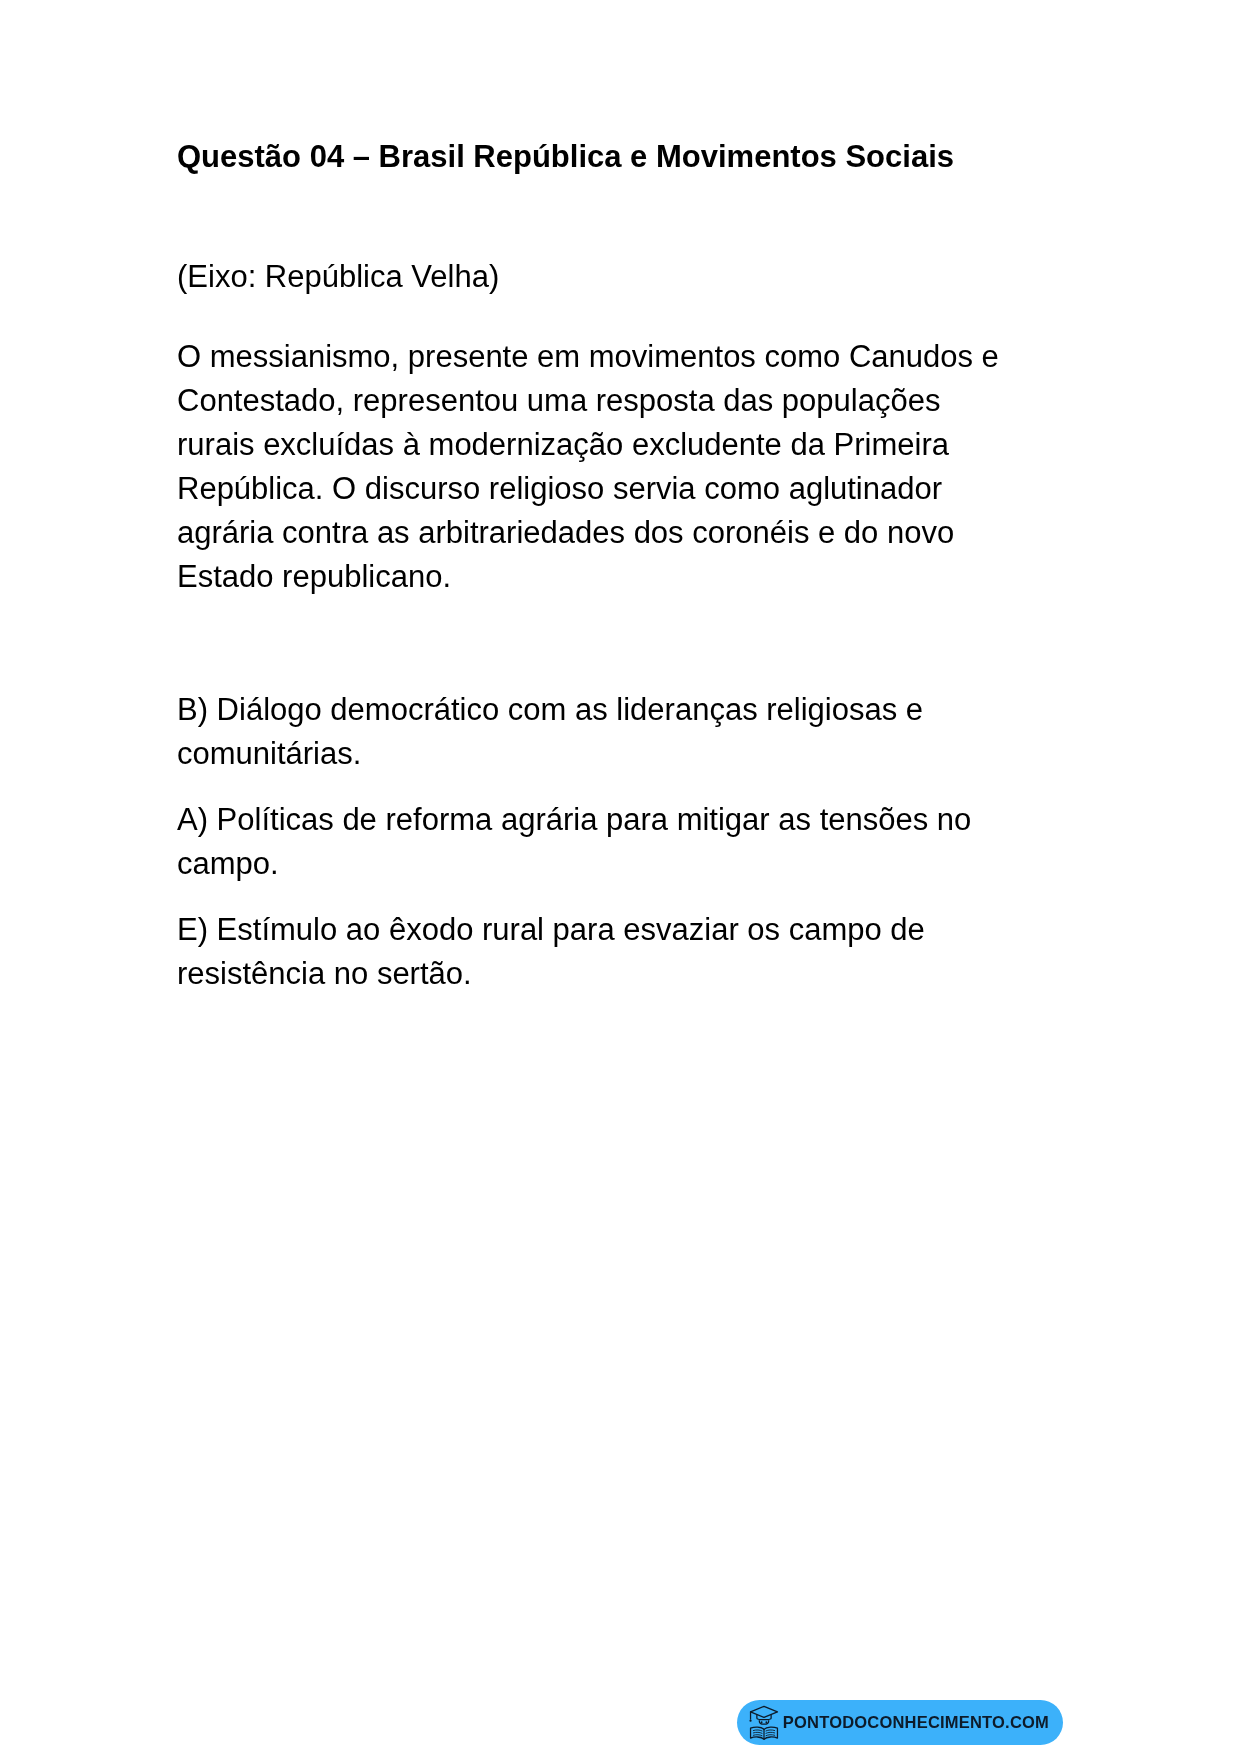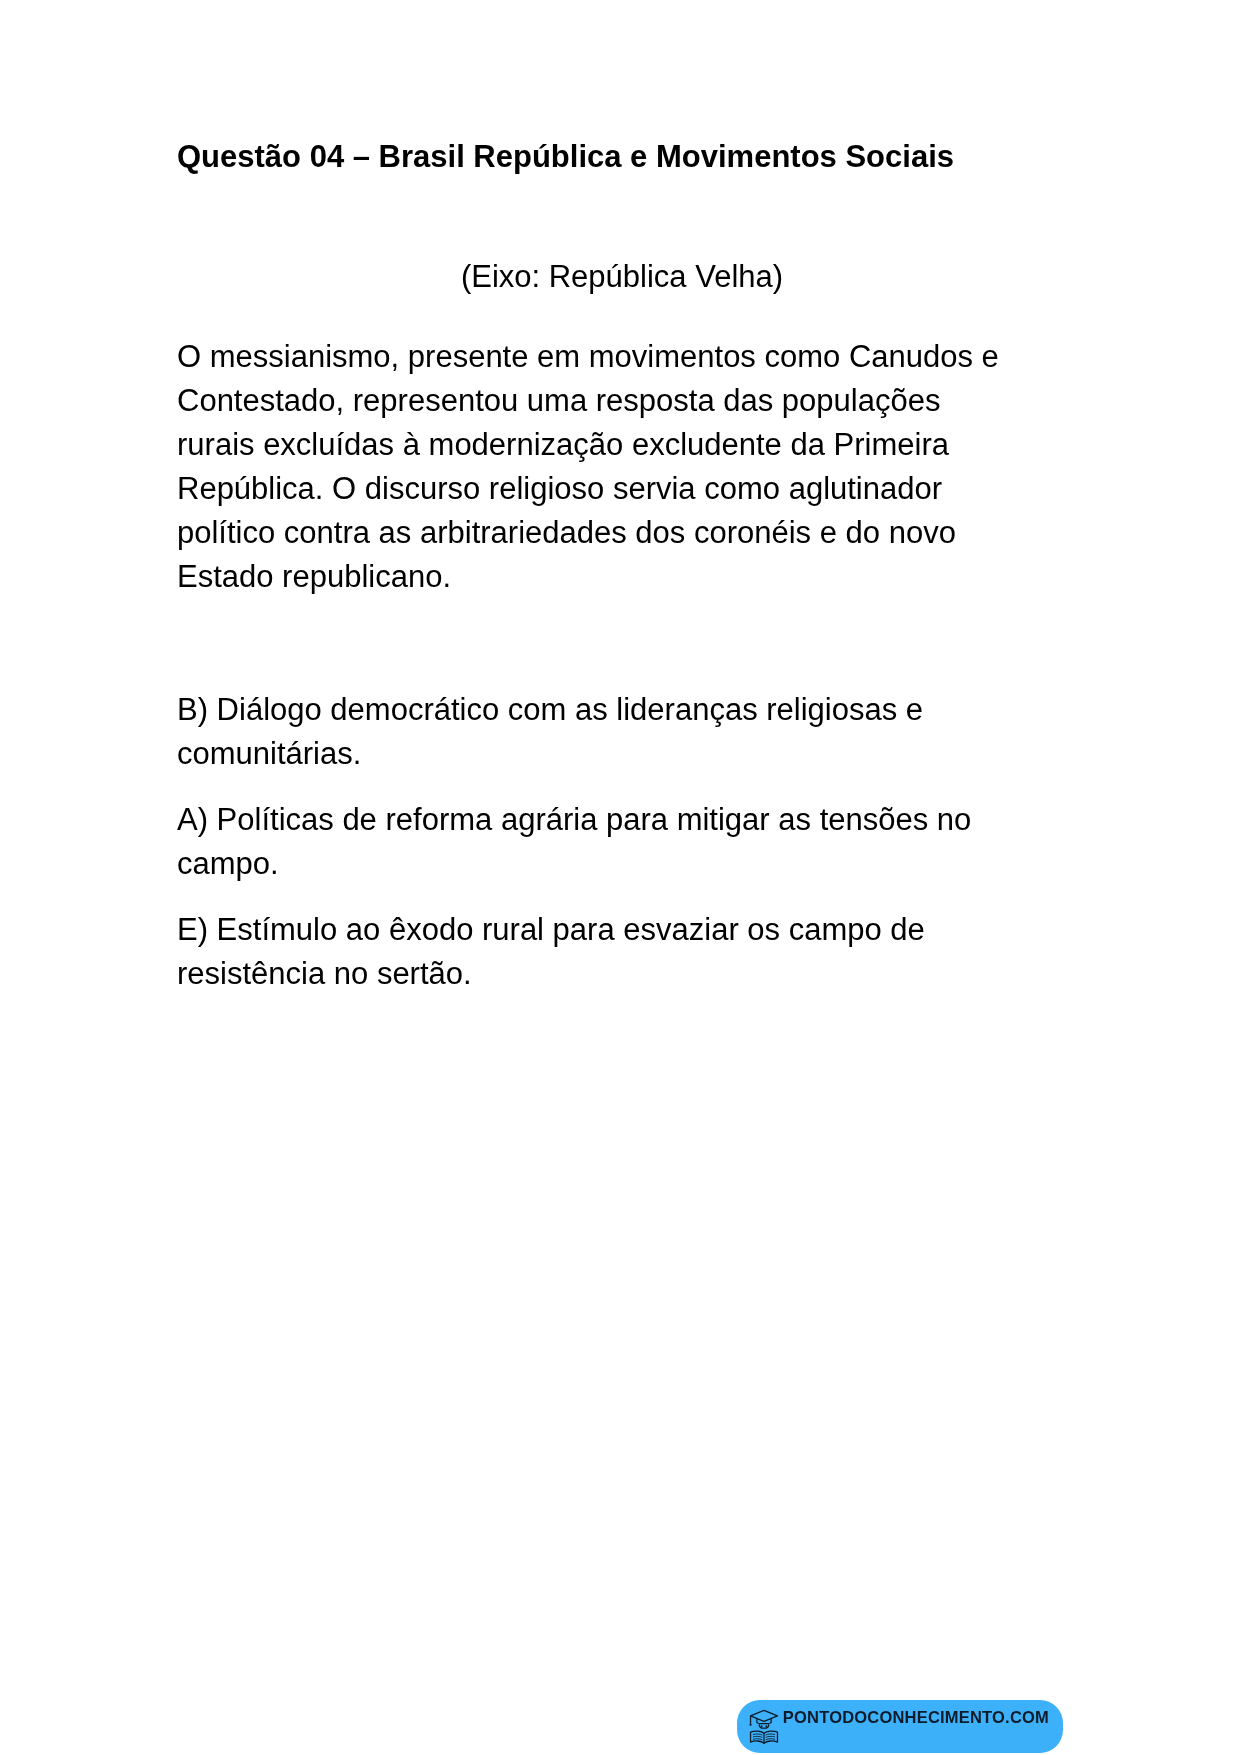--- a/index.html
+++ b/index.html
@@ -29,31 +29,32 @@
     margin: 0 0 76px 0;
     white-space: pre-line;
   }
   .para {
     font-size: 31px;
     font-weight: normal;
     line-height: 44px;
     margin: 0 0 22px 0;
     white-space: pre-line;
   }
-  .para.eixo   { margin-bottom: 36px; text-align: center; }
+  .para.eixo   { margin-bottom: 36px; }
   .para.intro  { margin-bottom: 89px; }
 
   .site-badge {
     position: absolute;
     right: 11px;
     top: 1700px;
     height: 45px;
     border-radius: 23px;
     display: flex;
-    padding: 8px 14px 0 8px;
+    align-items: center;
+    padding: 0 14px 0 8px;
     cursor: pointer;
   }
   .site-badge .badge-label {
     font-size: 16.5px;
     font-weight: bold;
     letter-spacing: 0.2px;
     white-space: nowrap;
   }
   .site-badge svg {
     width: 38px;
@@ -69,21 +70,21 @@
 
   <div class="content">
     <h1 class="doc-title">Questão 04 – Brasil República e Movimentos Sociais</h1>
 
     <p class="para eixo">(Eixo: República Velha)</p>
 
     <p class="para intro">O messianismo, presente em movimentos como Canudos e
 Contestado, representou uma resposta das populações
 rurais excluídas à modernização excludente da Primeira
 República. O discurso religioso servia como aglutinador
-político contra as arbitrariedades dos coronéis e do novo
+agrária contra as arbitrariedades dos coronéis e do novo
 Estado republicano.</p>
 
 
     <p class="para">B) Diálogo democrático com as lideranças religiosas e
 comunitárias.</p>
 
     <p class="para">A) Políticas de reforma agrária para mitigar as tensões no
 campo.</p>
 
 

